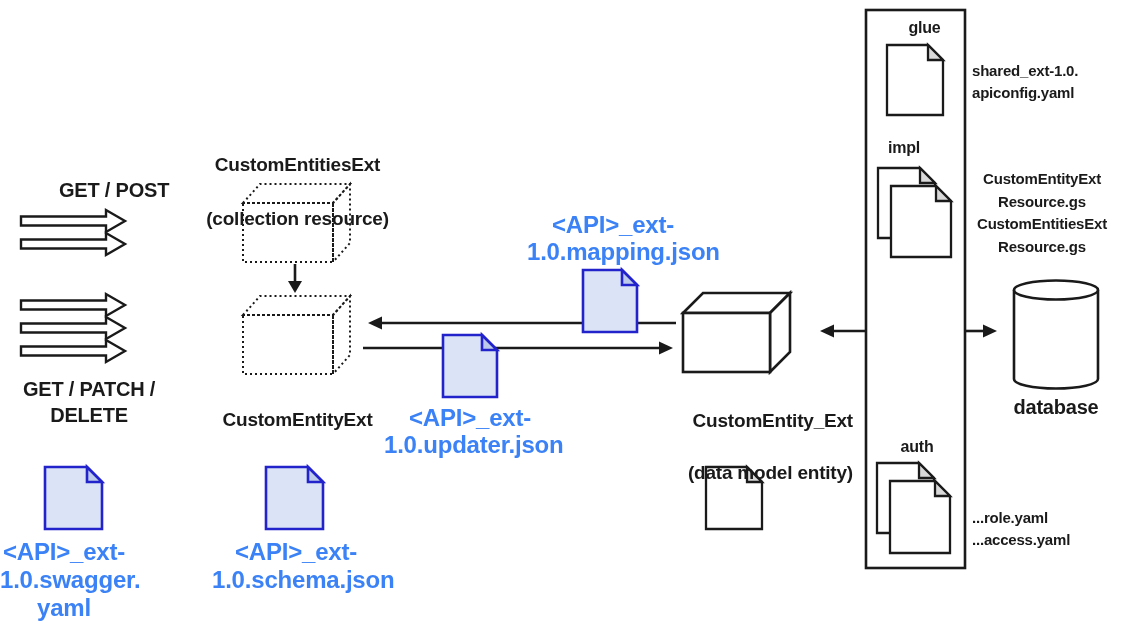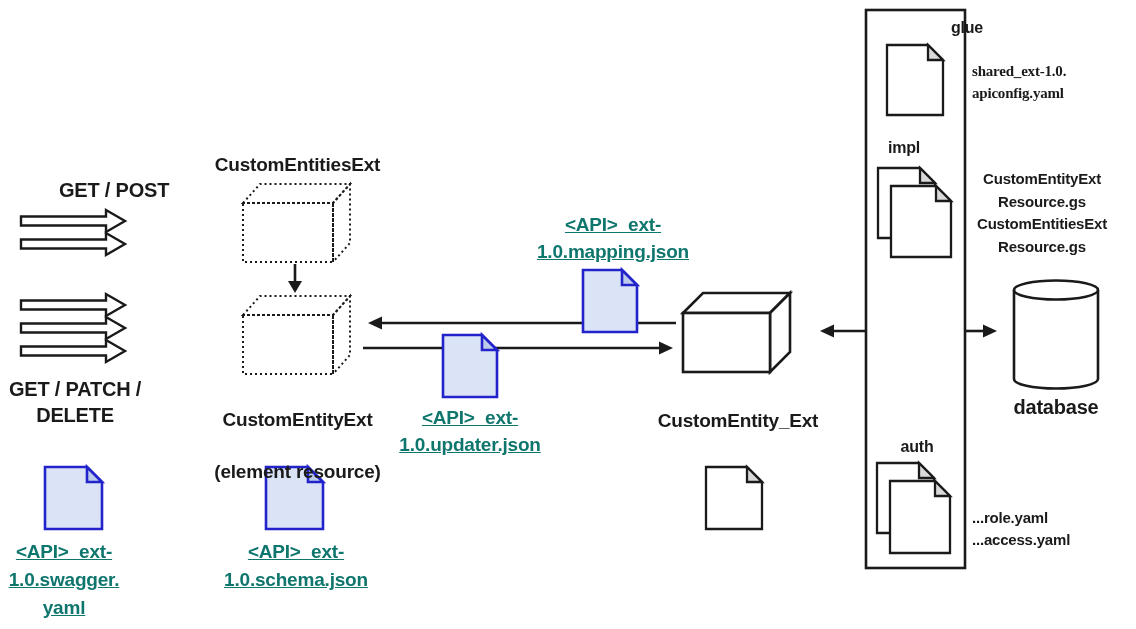--- a/index.html
+++ b/index.html
@@ -6,21 +6,21 @@
   #stage{
     position:relative;width:1136px;height:629px;background:#ffffff;
     font-family:"Liberation Sans",sans-serif;overflow:hidden;
   }
   #diagram-svg{position:absolute;left:0;top:0;}
   .lbl{
     position:absolute;font-weight:bold;color:#1a1a1a;text-align:center;
     white-space:pre-line;font-size:20px;line-height:26px;letter-spacing:-0.2px;
   }
   .lbl.left{text-align:left;}
-  .lbl.blue{color:#0f766e;font-size:19px;line-height:27px;text-decoration:underline;}
+  .lbl.blue{color:#3b82f6;font-size:24px;line-height:27px;}
   .lbl.small{font-size:15px;line-height:22px;}
   .lbl.section{font-size:16px;line-height:20px;}
 </style>
 </head>
 <body>
 
 <div id="stage">
 
   <svg id="diagram-svg" width="1136" height="629" viewBox="0 0 1136 629">
 
@@ -124,53 +124,54 @@
     </g>
 
     <g fill="#ffffff" stroke="#1a1a1a" stroke-width="2.6">
       <path d="M1014 290 V379 A42 9.5 0 0 0 1098 379 V290"></path>
       <ellipse cx="1056" cy="290" rx="42" ry="9.5"></ellipse>
     </g>
   </svg>
 
   <div class="lbl left" style="left:15px;top:177px;width:130px;margin-left:44px;">GET / POST</div>
 
-  <div class="lbl" style="left:0px;top:376px;width:150px;">GET / PATCH /
+  <div class="lbl" style="left:14px;top:376px;width:150px;">GET / PATCH /
 DELETE</div>
 
   <div class="lbl" style="left:190px;top:124px;width:215px;font-size:19px;line-height:27px;">
     <div>CustomEntitiesExt</div>
+    <div>(collection resource)</div>
   </div>
 
   <div class="lbl" style="left:190px;top:381px;width:215px;font-size:19px;line-height:26px;">
     <div>CustomEntityExt</div>
-    <div>(element resource)</div>
   </div>
 
   <div class="lbl blue" style="left:527px;top:211px;width:172px;">&lt;API&gt;_ext-
 1.0.mapping.json</div>
 
   <div class="lbl blue" style="left:384px;top:404px;width:172px;">&lt;API&gt;_ext-
 1.0.updater.json</div>
 
-  <div class="lbl" style="left:623px;top:382px;width:230px;font-size:19px;line-height:26px;">
+  <div class="lbl" style="left:623px;top:382px;width:230px;font-size:19px;line-height:26px;text-align:right;">
     <div>CustomEntity_Ext</div>
+    <div>(data model entity)</div>
   </div>
 
 
   <div class="lbl blue" style="left:0px;top:538px;width:128px;line-height:28px;">&lt;API&gt;_ext-
 1.0.swagger.
 yaml</div>
 
   <div class="lbl blue" style="left:212px;top:538px;width:168px;line-height:28px;">&lt;API&gt;_ext-
 1.0.schema.json</div>
 
-  <div class="lbl section" style="left:866px;top:18px;width:117px;text-align:right;">glue</div>
+  <div class="lbl section" style="left:866px;top:18px;width:117px;">glue</div>
 
-  <div class="lbl small left" style="left:972px;top:60px;width:160px;font-family:Liberation Serif, serif;">shared_ext-1.0.
+  <div class="lbl small left" style="left:972px;top:60px;width:160px;">shared_ext-1.0.
 apiconfig.yaml</div>
 
   <div class="lbl section" style="left:866px;top:138px;width:76px;">impl</div>
 
   <div class="lbl small" style="left:966px;top:168px;width:152px;line-height:22.5px;">CustomEntityExt
 Resource.gs
 CustomEntitiesExt
 Resource.gs</div>
 
   <div class="lbl section" style="left:866px;top:437px;width:102px;">auth</div>

